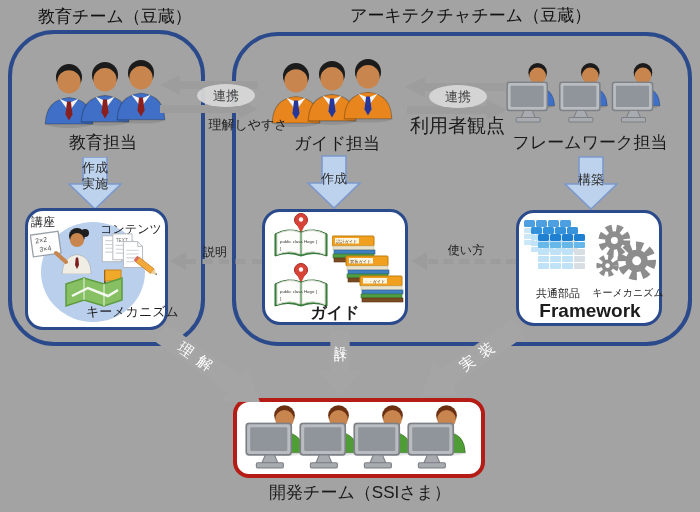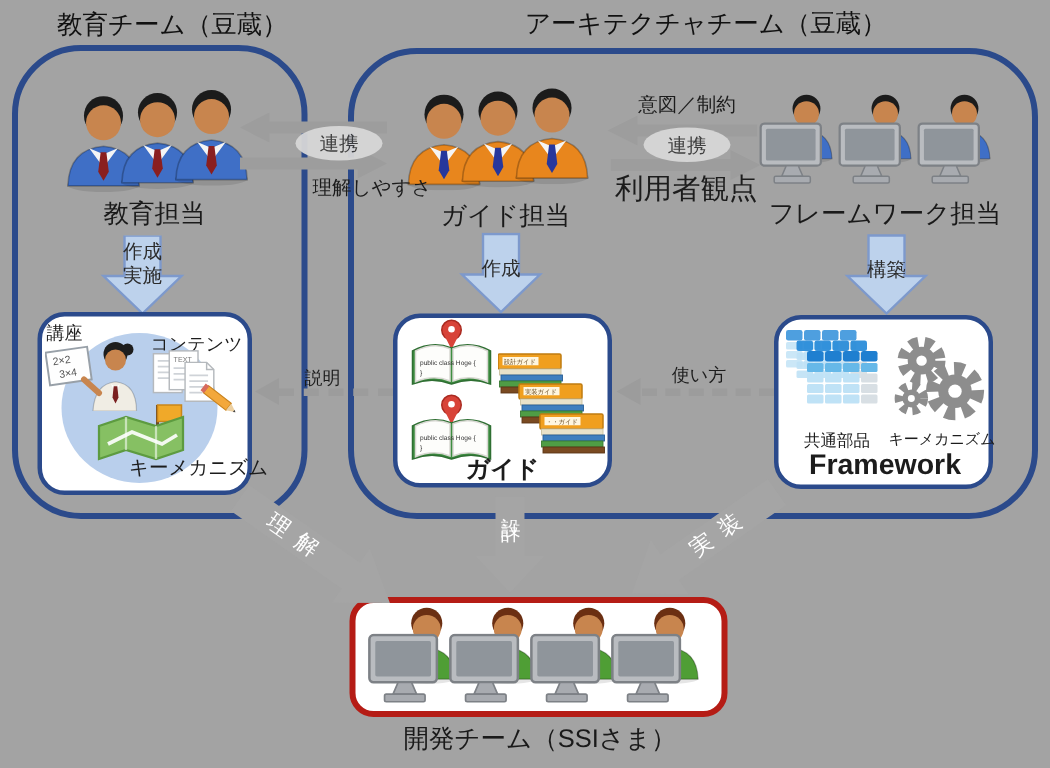--- a/index.html
+++ b/index.html
@@ -87,21 +87,20 @@
 
   <div class="role" style="left:43px;top:131px;width:120px;">教育担当</div>
   <div class="role" style="left:277px;top:132px;width:120px;">ガイド担当</div>
   <div class="role" style="left:505px;top:131px;width:170px;">フレームワーク担当</div>
 
   <div class="garrow-l" style="left:160px;top:75px;width:98px;height:20px;"></div>
   <div class="garrow-r" style="left:160px;top:99px;width:98px;height:20px;"></div>
   <div class="ellipse" style="left:197px;top:84px;width:58px;height:23px;">連携</div>
   <div class="lbl ctr" style="left:160px;top:116px;width:90px;font-size:13px;margin-left:43px;">理解しやすさ</div>
 
-  <div class="lbl ctr" style="left:413px;top:61px;width:90px;font-size:13px;">意図／制約</div>
   <div class="garrow-l" style="left:405px;top:77px;width:100px;height:20px;"></div>
   <div class="garrow-r" style="left:407px;top:100px;width:100px;height:20px;"></div>
   <div class="ellipse" style="left:429px;top:85px;width:58px;height:23px;">連携</div>
   <div class="lbl ctr" style="left:410px;top:113px;width:85px;font-size:19px;">利用者観点</div>
 
   <svg class="abs" style="left:66px;top:157px;width:58px;height:52px;" viewBox="0 0 58 52">
     <polygon points="17,0 41,0 41,27 55,27 29,52 3,27 17,27" fill="#bdd2ec" stroke="#7d99cc" stroke-width="1.6"></polygon>
   </svg>
   <div class="down-arrow-lbl" style="left:66px;top:160px;width:58px;">
     <div>作成</div>

